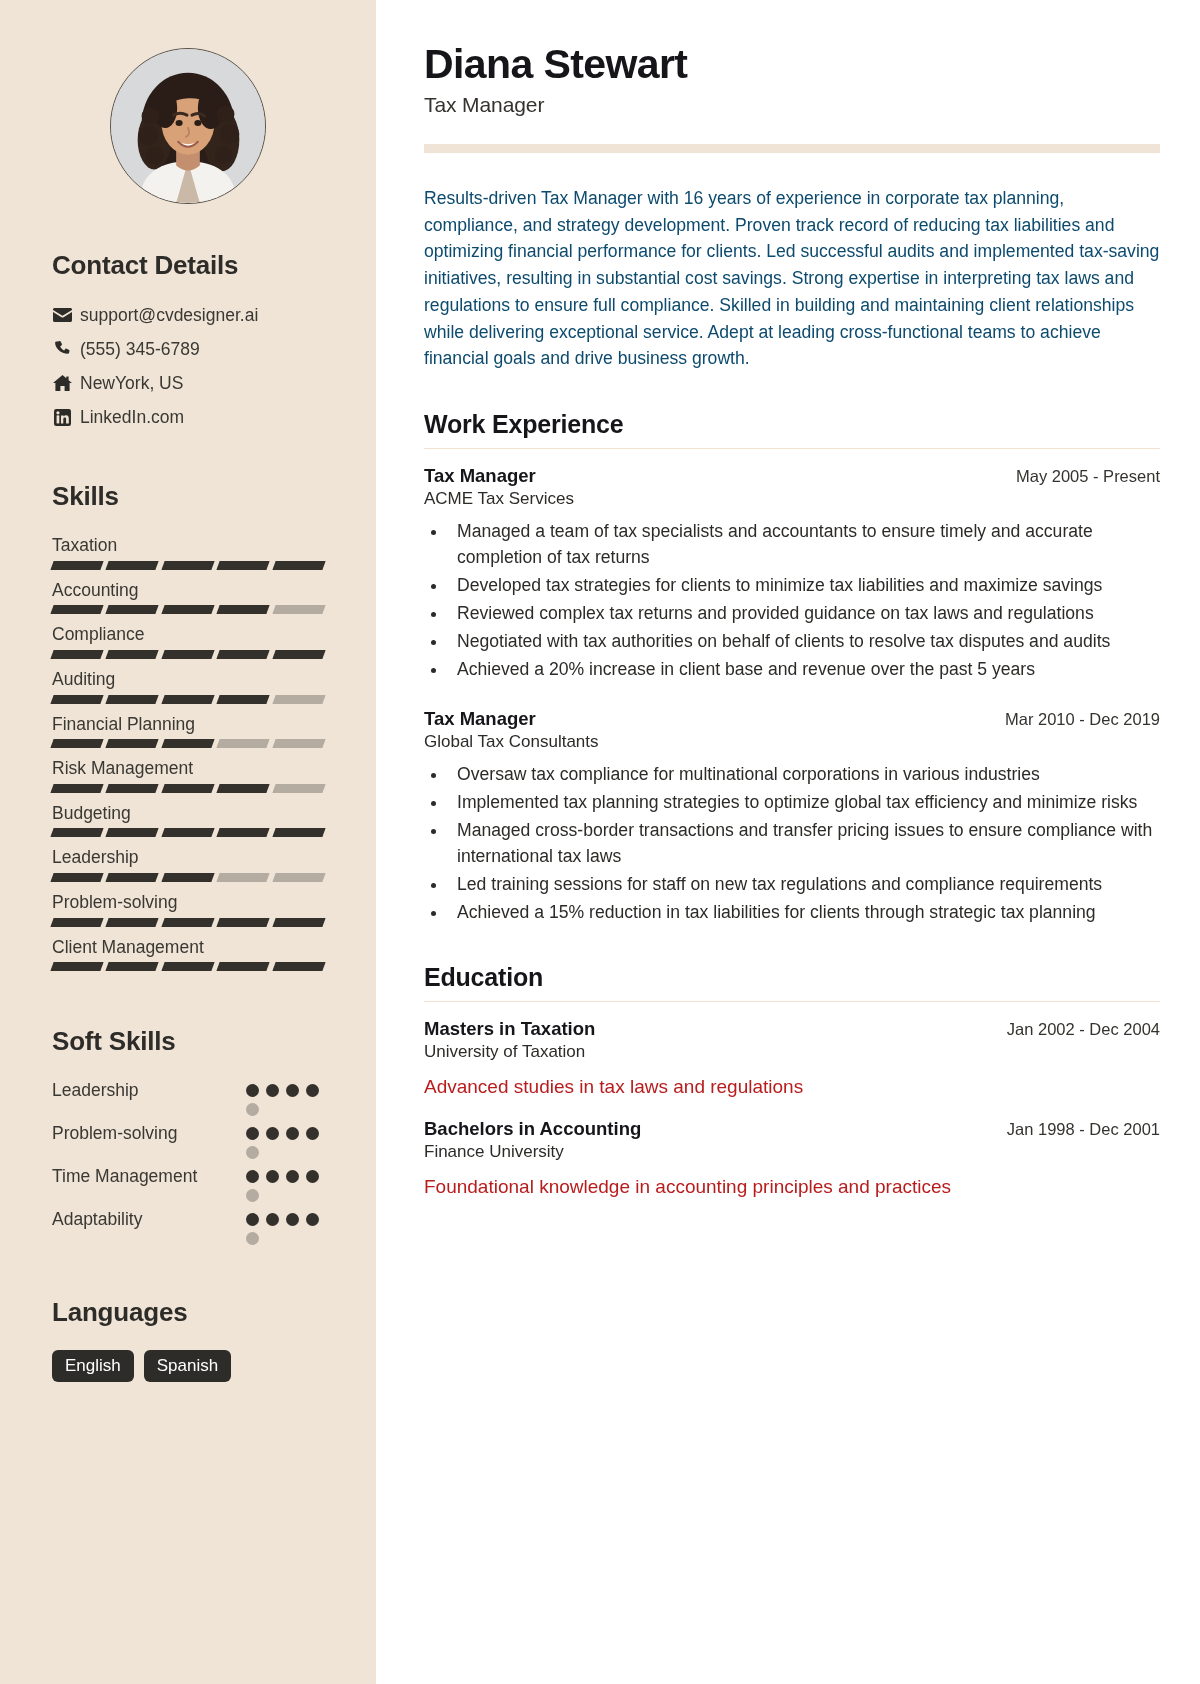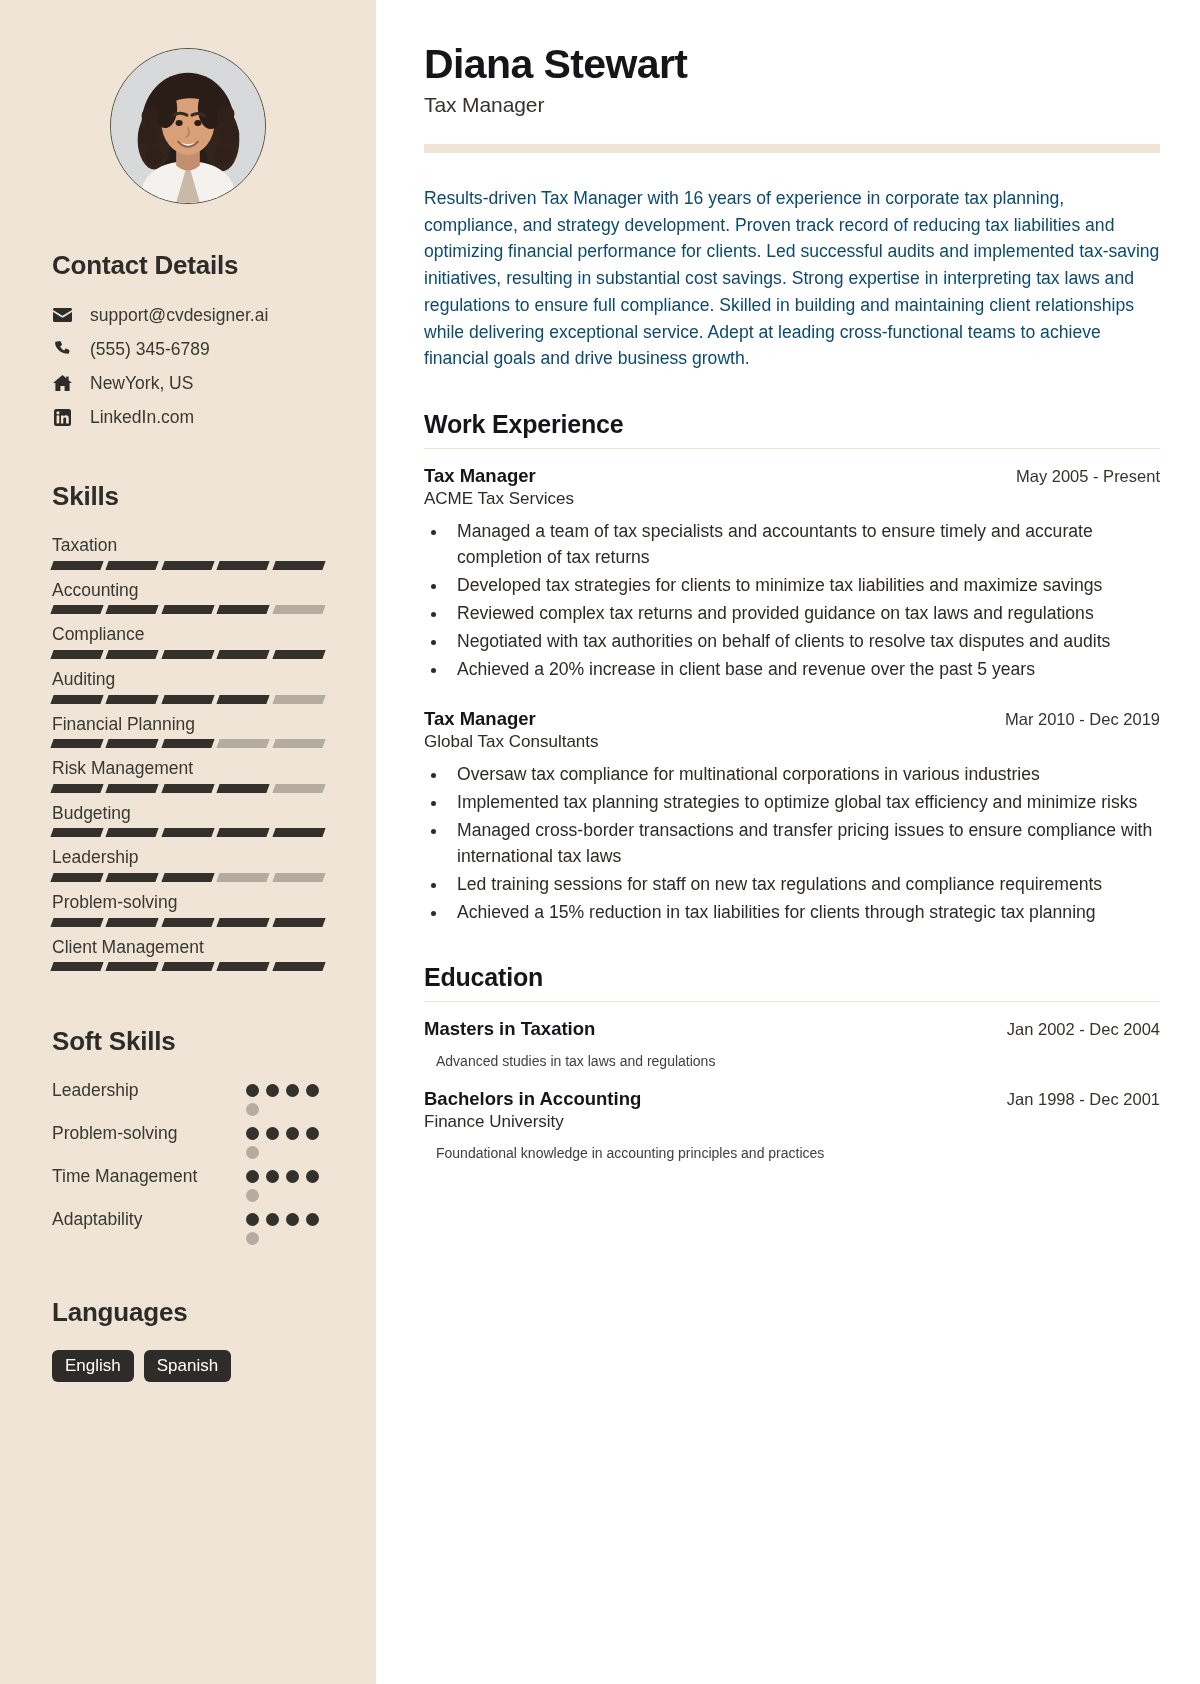--- a/index.html
+++ b/index.html
@@ -52,21 +52,21 @@
     color: #2e2c29;
     letter-spacing: -0.2px;
     margin-bottom: 22px;
   }
 
   
   .contact-list { margin-bottom: 52px; }
   .contact-row {
     display: flex;
     align-items: center;
-    gap: 18px;
+    gap: 8px;
     margin-bottom: 10px;
     min-height: 24px;
   }
   .contact-icon {
     width: 20px;
     min-width: 20px;
     display: flex;
     align-items: center;
     justify-content: center;
     color: #2e2c29;
@@ -206,25 +206,24 @@
     font-size: 16.5px;
     color: #35332f;
     white-space: nowrap;
   }
   .entry-org {
     font-size: 17px;
     color: #2d2b28;
     margin-top: 2px;
   }
   .entry-desc {
-    font-size: 14px;
-    color: #404040;
+    font-size: 19px;
+    color: #b91c1c;
     margin-top: 11px;
     line-height: 1.5;
-    margin-left: 12px;
   }
 
   .bullets {
     margin: 9px 0 0 24px;
   }
   .bullets li {
     font-size: 17.6px;
     line-height: 1.48;
     color: #2d2b28;
     margin-bottom: 2px;
@@ -542,20 +541,21 @@
 
     <section class="edu-section">
       <h2 class="section-title">Education</h2>
       <div class="section-rule"></div>
       <div id="edu-list">
           <div class="entry">
             <div class="entry-head">
               <div class="entry-title">Masters in Taxation</div>
               <div class="entry-date">Jan 2002 - Dec 2004</div>
             </div>
+            <div class="entry-org">University of Taxation</div>
             <div class="entry-desc">Advanced studies in tax laws and regulations</div>
           </div>
           <div class="entry">
             <div class="entry-head">
               <div class="entry-title">Bachelors in Accounting</div>
               <div class="entry-date">Jan 1998 - Dec 2001</div>
             </div>
             <div class="entry-org">Finance University</div>
             <div class="entry-desc">Foundational knowledge in accounting principles and practices</div>
           </div>

